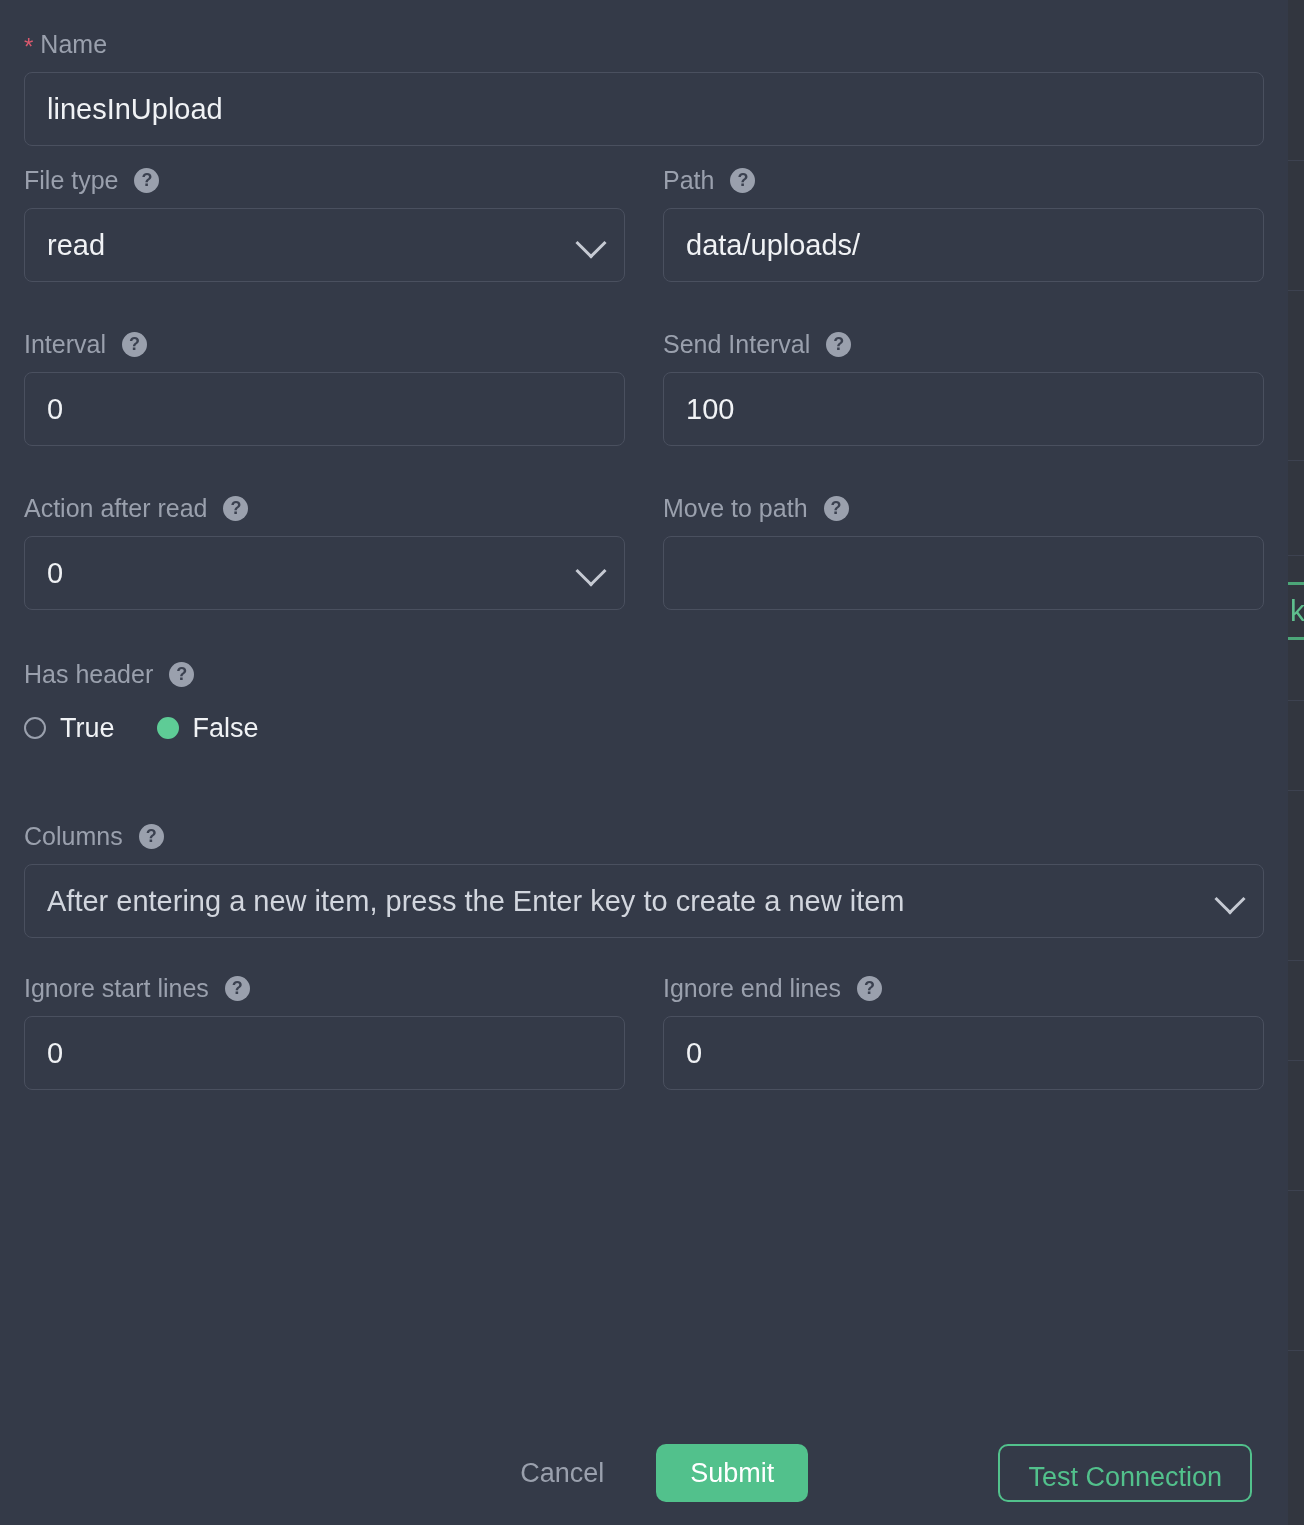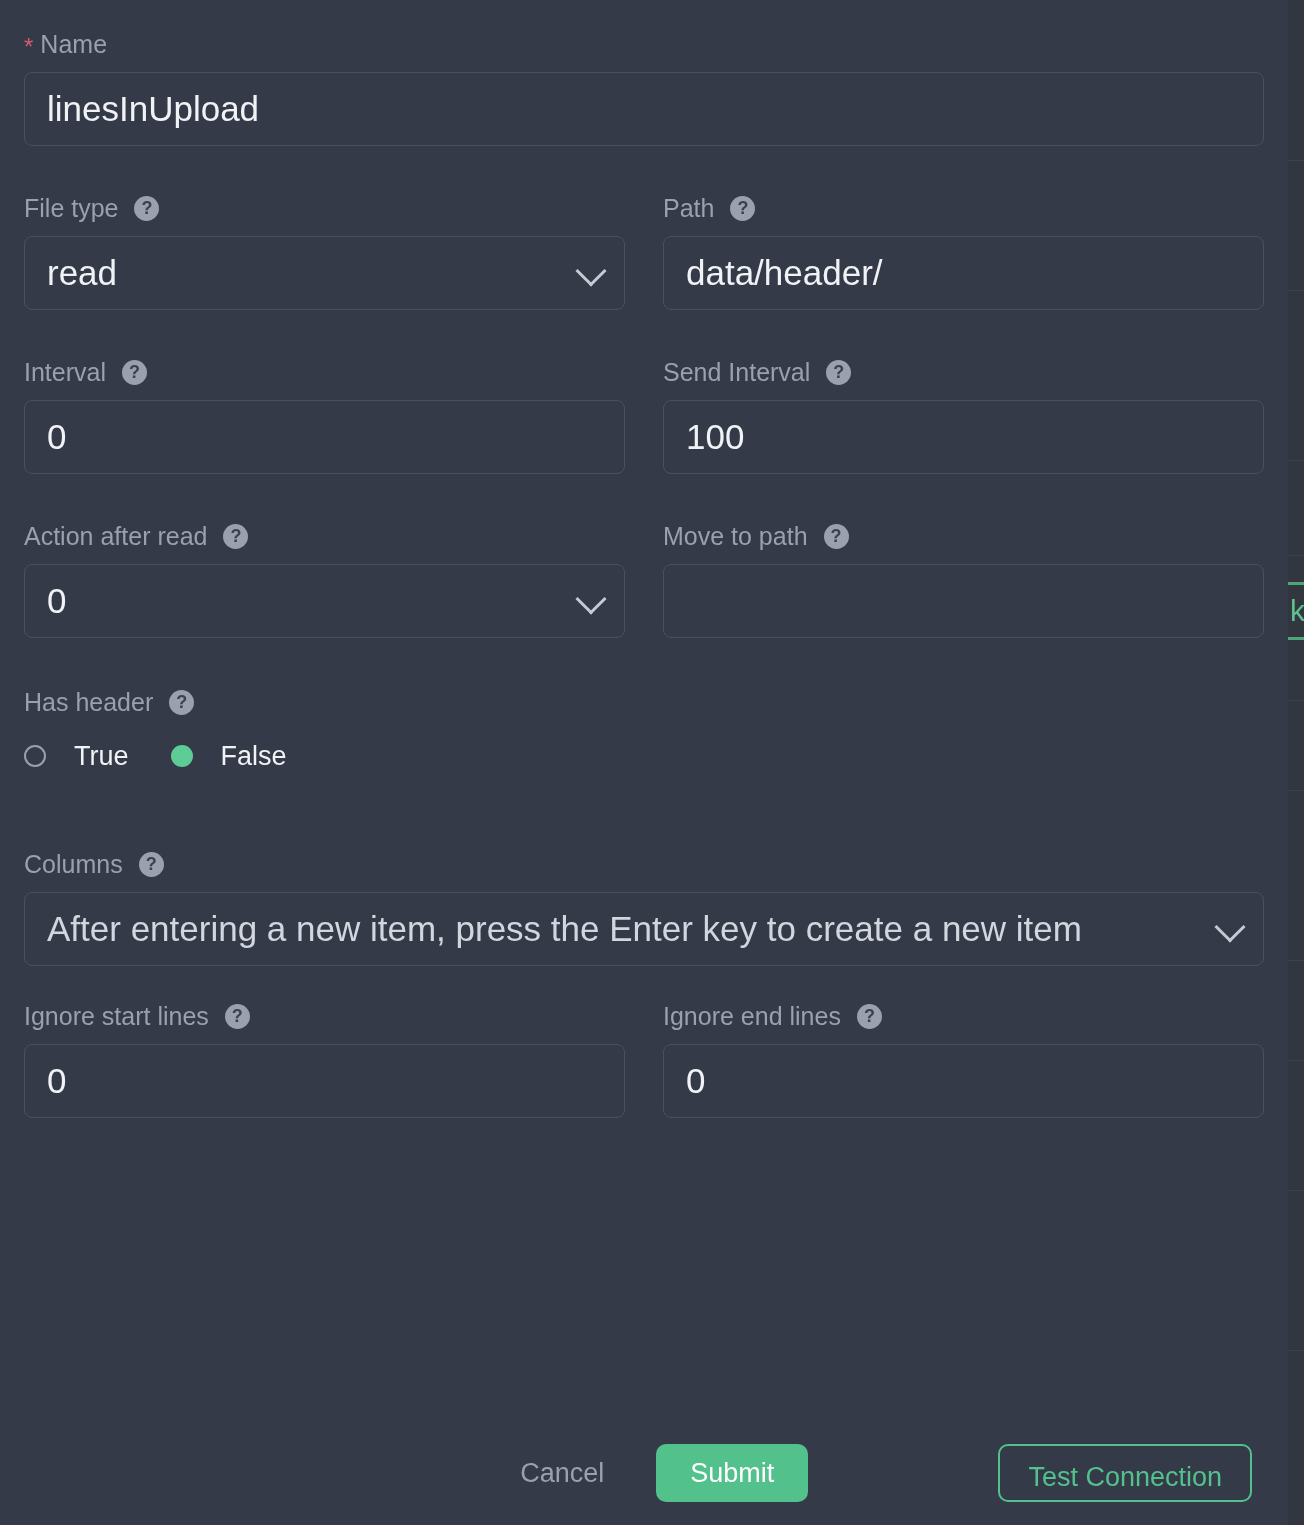--- a/index.html
+++ b/index.html
@@ -74,42 +74,42 @@
   .control {
     position: relative;
     height: 74px;
     border: 1px solid #4a505f;
     border-radius: 8px;
     background: #343a48;
     display: flex;
     align-items: center;
     padding: 9px 22px;
     color: #f0f2f5;
-    font-size: 35px;
+    font-size: 29px;
   }
   .control.placeholder-style { color: #d2d6de; }
   .control .value { white-space: nowrap; overflow: hidden; }
   .chevron {
     position: absolute;
     right: 22px;
     top: 50%;
     width: 22px; height: 22px;
     margin-top: -13px;
     border-right: 3px solid #c6cad3;
     border-bottom: 3px solid #c6cad3;
     transform: rotate(45deg);
     transform-origin: center;
   }
 
   .row2 { display: flex; gap: 38px; }
   .row2 > .col { flex: 1 1 0; min-width: 0; }
 
   
   .radio-group { display: flex; align-items: center; gap: 42px; height: 56px; }
-  .radio-opt { display: flex; align-items: center; gap: 28px; cursor: pointer; }
+  .radio-opt { display: flex; align-items: center; gap: 14px; cursor: pointer; }
   .radio-dot {
     width: 22px; height: 22px; border-radius: 50%;
     border: 2px solid #9aa0ad; background: transparent;
   }
   .radio-dot.checked { background: #5ecc96; border-color: #5ecc96; }
   .radio-label { color: #f0f2f5; font-size: 27px; }
 
   
   .footer {
     position: absolute;
@@ -177,38 +177,38 @@
   <div style="padding-top:26px">
     <div class="field-label">
       <span class="req-star">*</span>
       <span>Name</span>
     </div>
     <div class="control" style="margin-top:10px">
       <span class="value">linesInUpload</span>
     </div>
   </div>
 
-  <div class="row2" style="margin-top:44px">
+  <div class="row2" style="margin-top:16px">
     <div class="col">
       <div class="field-label">
         <span>File type</span>
         <span class="help-icon">?</span>
       </div>
       <div class="control" style="margin-top:10px">
         <span class="value">read</span>
         <span class="chevron"></span>
       </div>
     </div>
     <div class="col">
       <div class="field-label">
         <span>Path</span>
         <span class="help-icon">?</span>
       </div>
       <div class="control" style="margin-top:10px">
-        <span class="value">data/header/</span>
+        <span class="value">data/uploads/</span>
       </div>
     </div>
   </div>
 
   <div class="row2" style="margin-top:44px">
     <div class="col">
       <div class="field-label">
         <span>Interval</span>
         <span class="help-icon">?</span>
       </div>

